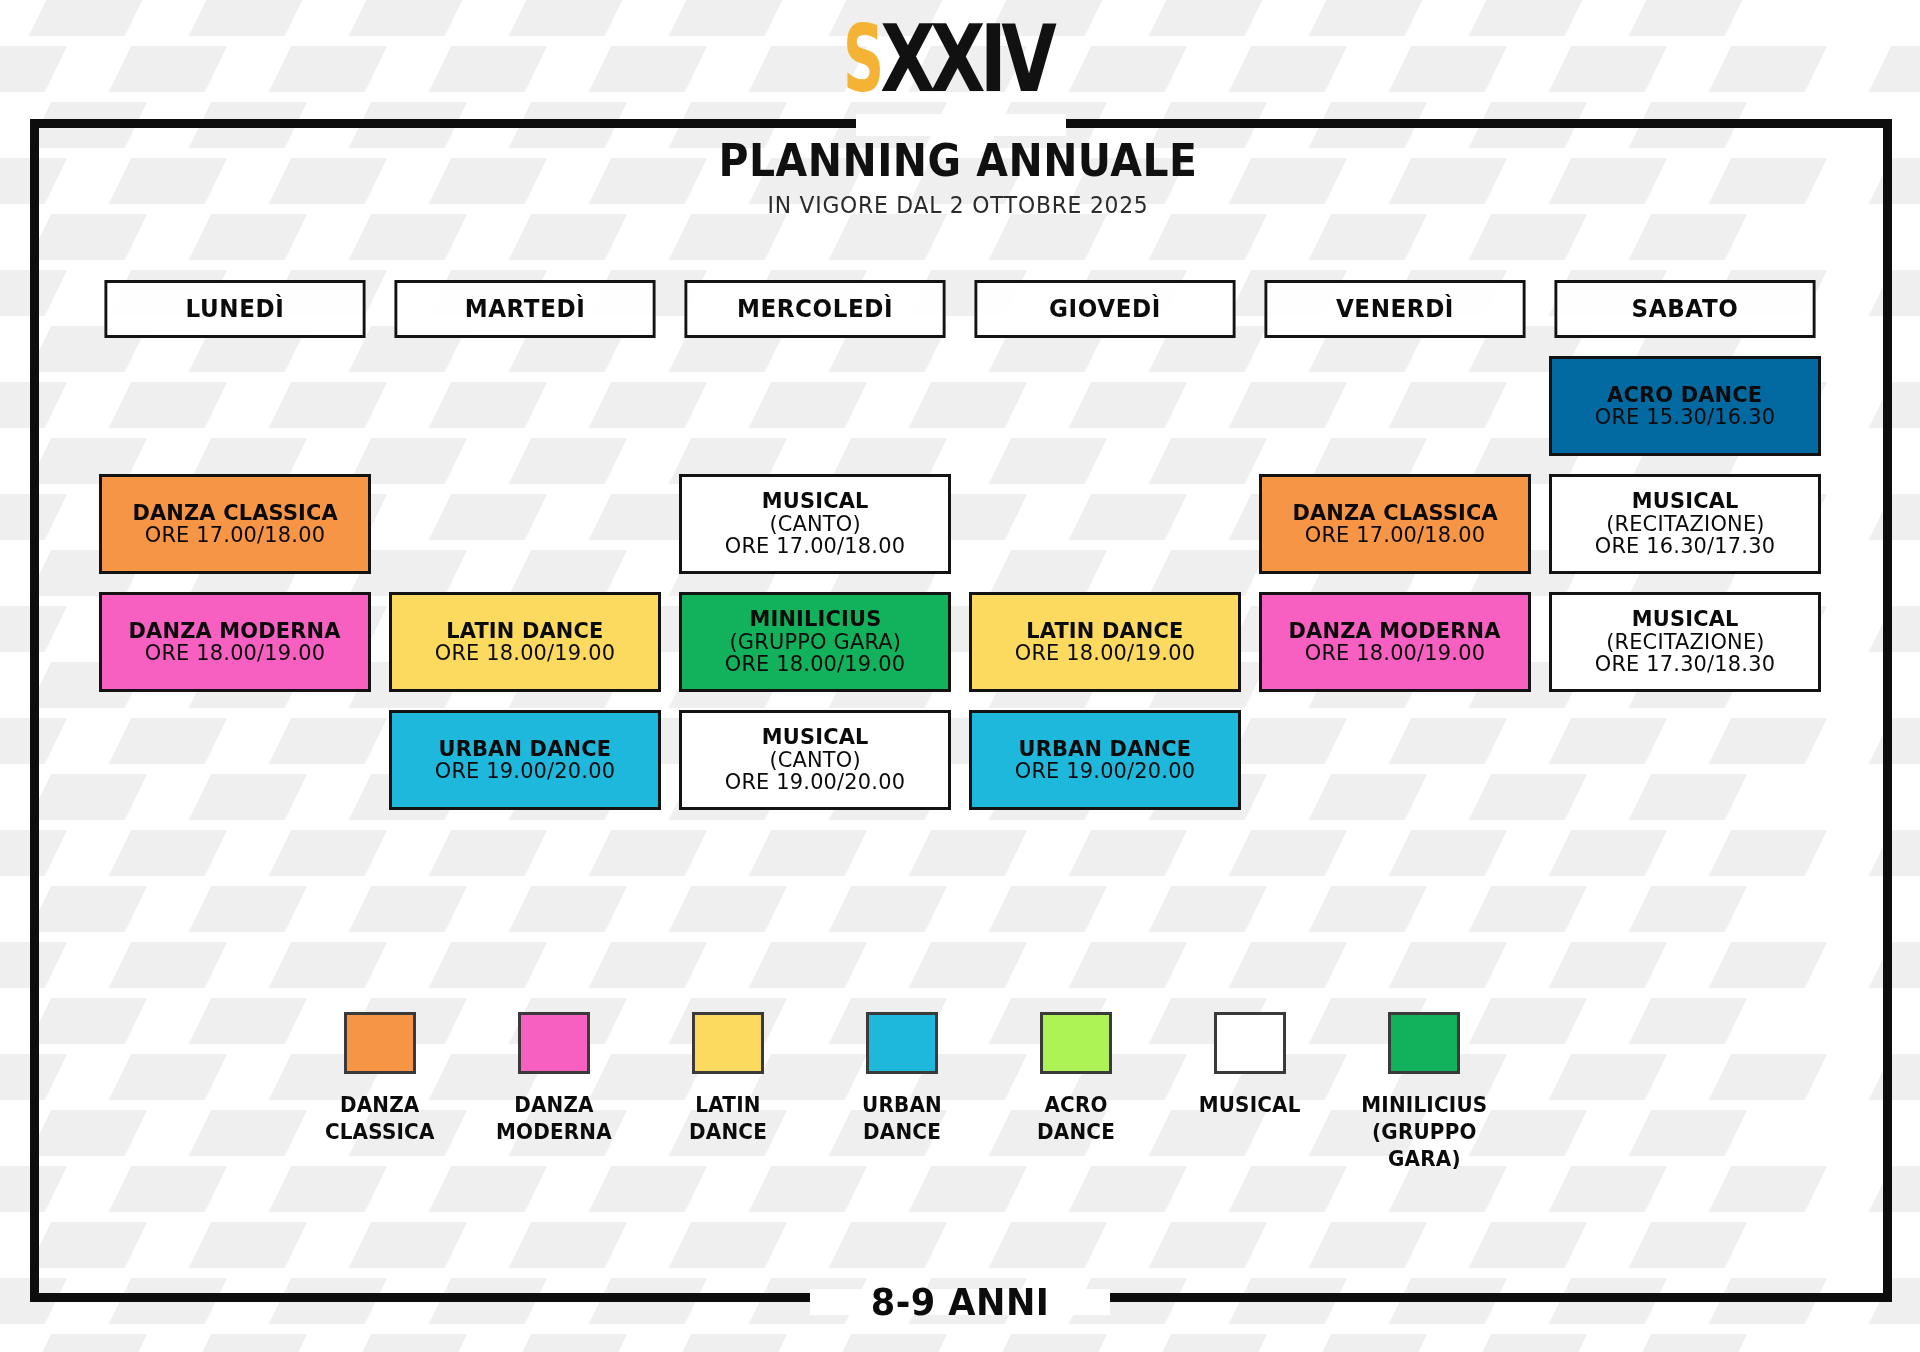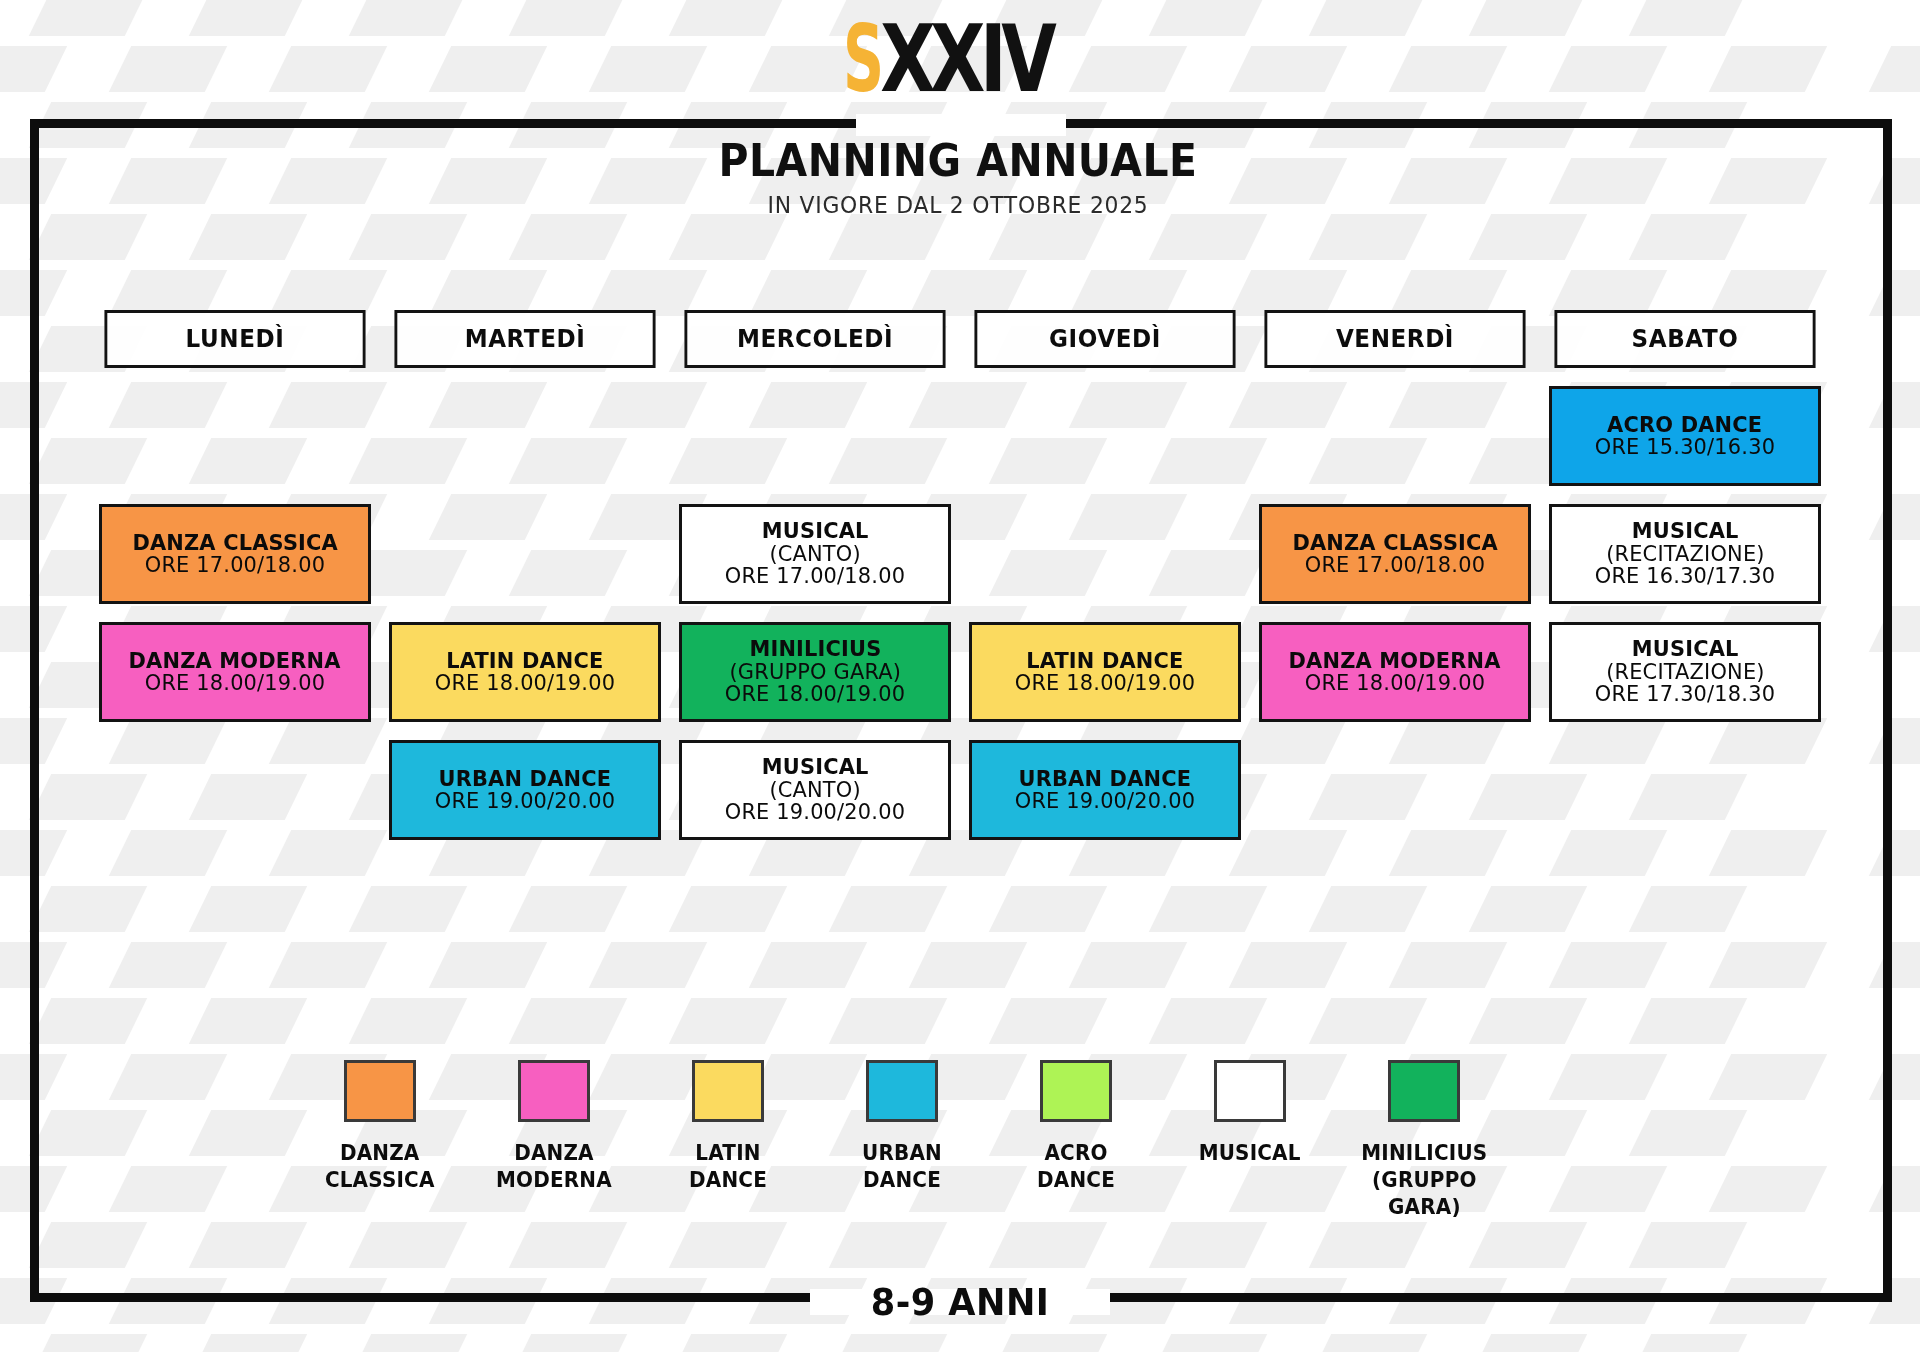--- a/index.html
+++ b/index.html
@@ -133,21 +133,20 @@
   #grid {
     position: absolute;
     left: 99px;
     top: 280px;
     width: 1722px;
     z-index: 4;
     display: grid;
     grid-template-columns: repeat(6, 272px);
     column-gap: 18px;
     align-content: start;
-    margin-top: 30px;
   }
   .daycol {
     display: flex;
     flex-direction: column;
   }
   .day-head {
     height: 58px;
     border: 3px solid #131313;
     background: rgba(255,255,255,0.92);
     display: flex;
@@ -202,21 +201,21 @@
     letter-spacing: 0.2px;
     transform: scaleX(0.95);
     white-space: nowrap;
   }
   .slot .l2:empty, .slot .l3:empty { display: none; }
 
   
   #legend {
     position: absolute;
     left: 300px;
-    top: 1060px;
+    top: 1012px;
     width: 1320px;
     z-index: 4;
     display: flex;
     justify-content: flex-start;
     gap: 14px;
   }
   .leg-item {
     width: 160px;
     display: flex;
     flex-direction: column;
@@ -723,21 +722,21 @@
         <div class="l3">ORE 17.00/18.00</div>
       </div>
       <div class="slot" style="background: rgb(247, 95, 192); border-color: rgb(19, 19, 19);">
         <div class="l1">DANZA MODERNA</div>
         <div class="l3">ORE 18.00/19.00</div>
       </div>
       <div class="slot empty"></div>
     </div>
     <div class="daycol">
       <div class="day-head">SABATO</div>
-      <div class="slot" style="background: #0ea5e9; border-color: rgb(19, 19, 19);">
+      <div class="slot" style="background: #0369a1; border-color: rgb(19, 19, 19);">
         <div class="l1">ACRO DANCE</div>
         <div class="l3">ORE 15.30/16.30</div>
       </div>
       <div class="slot" style="background: rgb(255, 255, 255); border-color: rgb(19, 19, 19);">
         <div class="l1">MUSICAL</div>
         <div class="l2">(RECITAZIONE)</div>
         <div class="l3">ORE 16.30/17.30</div>
       </div>
       <div class="slot" style="background: rgb(255, 255, 255); border-color: rgb(19, 19, 19);">
         <div class="l1">MUSICAL</div>

